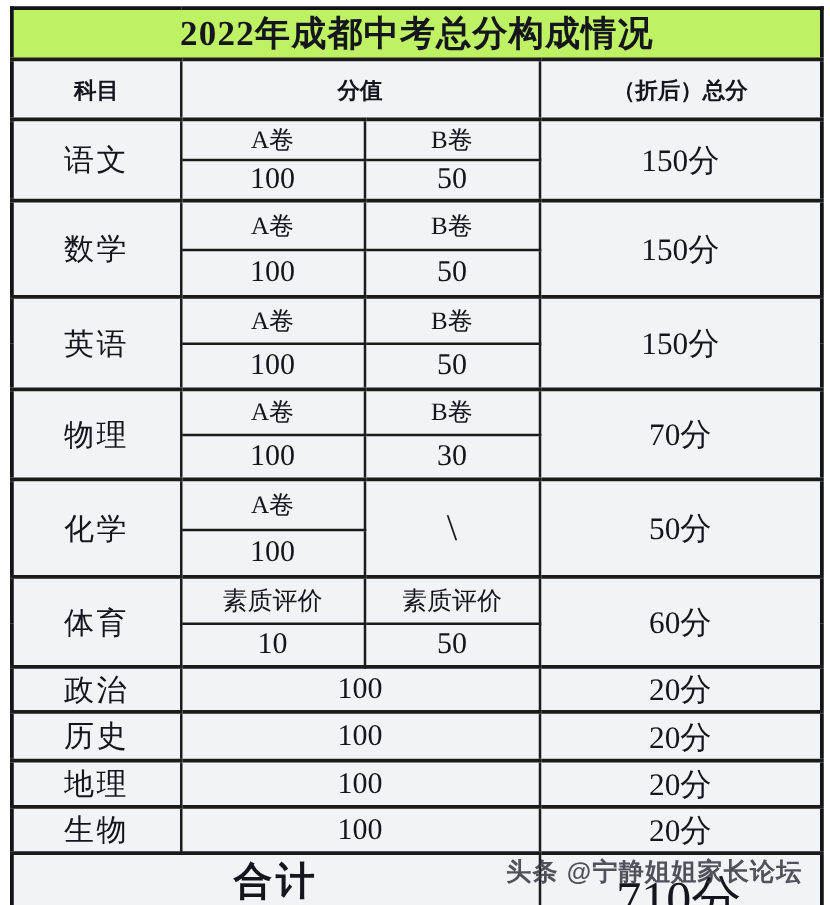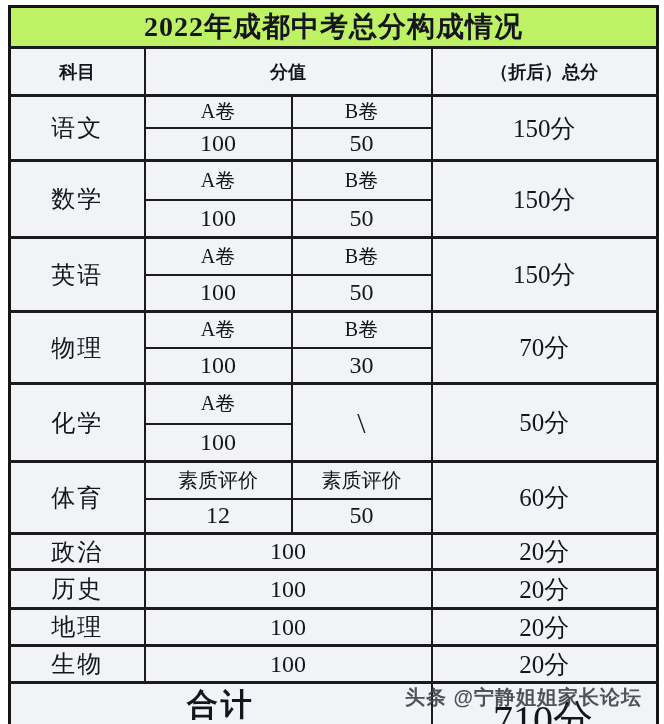--- a/index.html
+++ b/index.html
@@ -159,21 +159,21 @@
       <td class="val thin">100</td>
     </tr>
 
     <tr style="height:37px" class="block">
       <td rowspan="2" class="subj">体育</td>
       <td class="lab">素质评价</td>
       <td class="lab">素质评价</td>
       <td rowspan="2" class="tot">60分</td>
     </tr>
     <tr style="height:35px">
-      <td class="val thin">12</td>
+      <td class="val thin">10</td>
       <td class="val thin">50</td>
     </tr>
 
     <tr style="height:36px" class="block">
       <td class="subj">政治</td>
       <td colspan="2" class="val">100</td>
       <td class="tot">20分</td>
     </tr>
 
     <tr style="height:39px" class="block">

